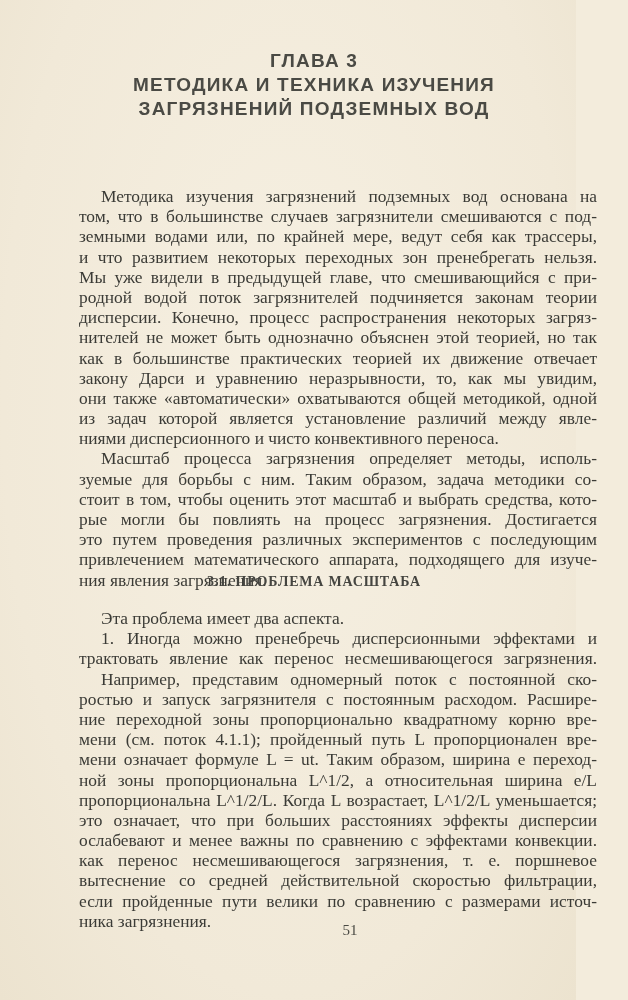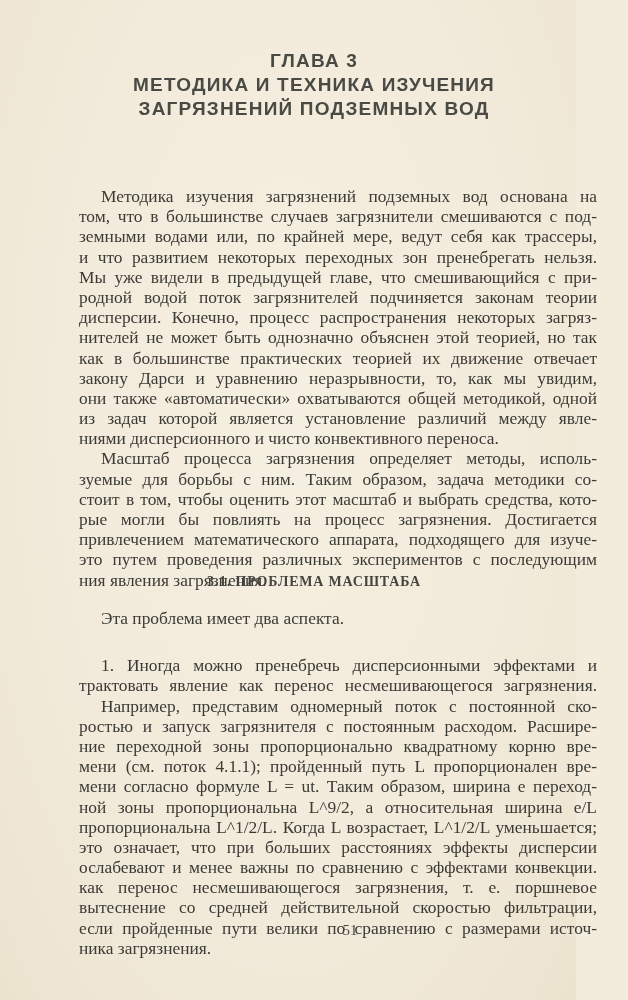--- a/index.html
+++ b/index.html
@@ -58,37 +58,37 @@
     <span class="line">нителей не может быть однозначно объяснен этой теорией, но так</span>
     <span class="line">как в большинстве практических теорией их движение отвечает</span>
     <span class="line">закону Дарси и уравнению неразрывности, то, как мы увидим,</span>
     <span class="line">они также «автоматически» охватываются общей методикой, одной</span>
     <span class="line">из задач которой является установление различий между явле-</span>
     <span class="line last">ниями дисперсионного и чисто конвективного переноса.</span>
     <span class="line" style="padding-left:22px;">Масштаб процесса загрязнения определяет методы, исполь-</span>
     <span class="line">зуемые для борьбы с ним. Таким образом, задача методики со-</span>
     <span class="line">стоит в том, чтобы оценить этот масштаб и выбрать средства, кото-</span>
     <span class="line">рые могли бы повлиять на процесс загрязнения. Достигается</span>
+    <span class="line">это путем проведения различных экспериментов с последующим</span>
     <span class="line">привлечением математического аппарата, подходящего для изуче-</span>
-    <span class="line">это путем проведения различных экспериментов с последующим</span>
     <span class="line last">ния явления загрязнения.</span>
   </div>
 
   <div class="sec">3.1. ПРОБЛЕМА МАСШТАБА</div>
 
   <div class="text" style="top:608px;">
     <span class="line last" style="padding-left:22px;">Эта проблема имеет два аспекта.</span>
-    <span class="line" style="padding-left:22px;margin-top:27px;">1. Иногда можно пренебречь дисперсионными эффектами и</span>
+    <span class="line" style="padding-left:22px;">1. Иногда можно пренебречь дисперсионными эффектами и</span>
     <span class="line">трактовать явление как перенос несмешивающегося загрязнения.</span>
     <span class="line" style="padding-left:22px;">Например, представим одномерный поток с постоянной ско-</span>
     <span class="line">ростью и запуск загрязнителя с постоянным расходом. Расшире-</span>
     <span class="line">ние переходной зоны пропорционально квадратному корню вре-</span>
     <span class="line">мени (см. поток 4.1.1); пройденный путь L пропорционален вре-</span>
-    <span class="line">мени согласно формуле L = ut. Таким образом, ширина e переход-</span>
-    <span class="line">ной зоны пропорциональна L^9/2, а относительная ширина e/L</span>
+    <span class="line">мени означает формуле L = ut. Таким образом, ширина e переход-</span>
+    <span class="line">ной зоны пропорциональна L^1/2, а относительная ширина e/L</span>
     <span class="line">пропорциональна L^1/2/L. Когда L возрастает, L^1/2/L уменьшается;</span>
     <span class="line">это означает, что при больших расстояниях эффекты дисперсии</span>
     <span class="line">ослабевают и менее важны по сравнению с эффектами конвекции.</span>
     <span class="line">как перенос несмешивающегося загрязнения, т. е. поршневое</span>
     <span class="line">вытеснение со средней действительной скоростью фильтрации,</span>
     <span class="line">если пройденные пути велики по сравнению с размерами источ-</span>
     <span class="line last">ника загрязнения.</span>
   </div>
 
   <div class="pnum">51</div>

